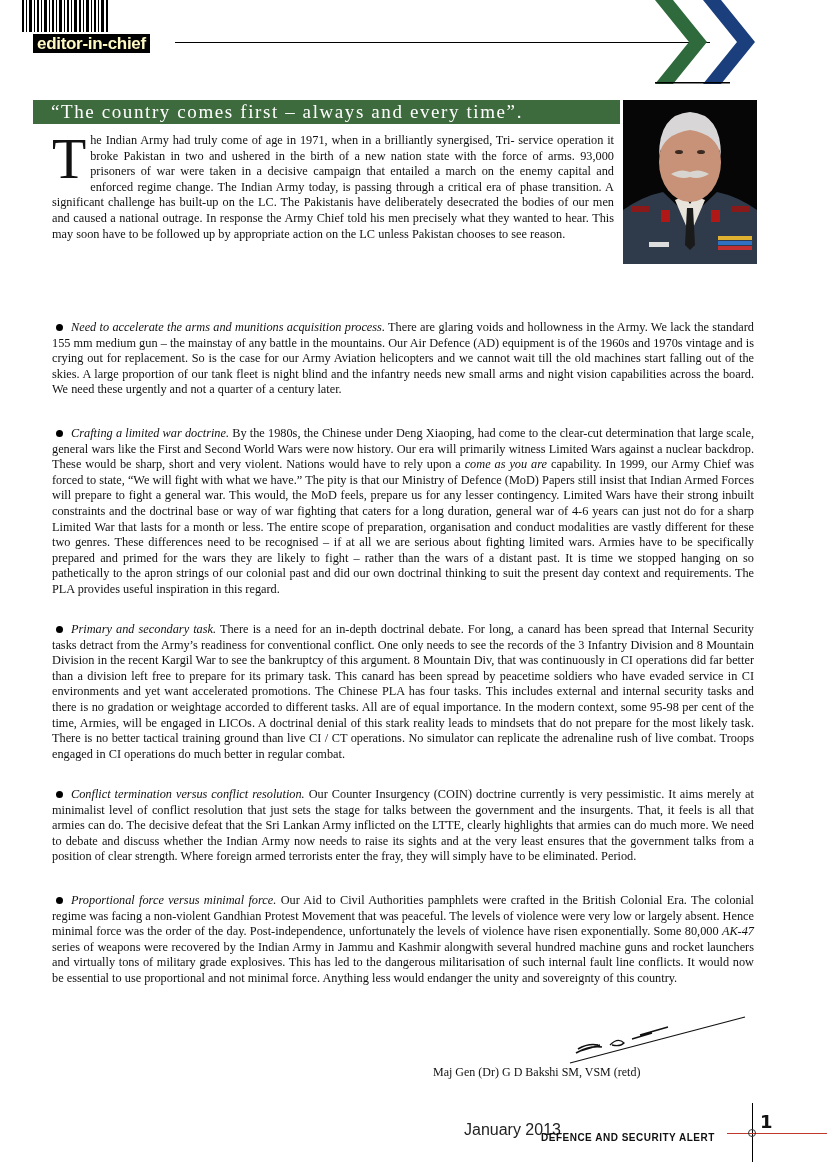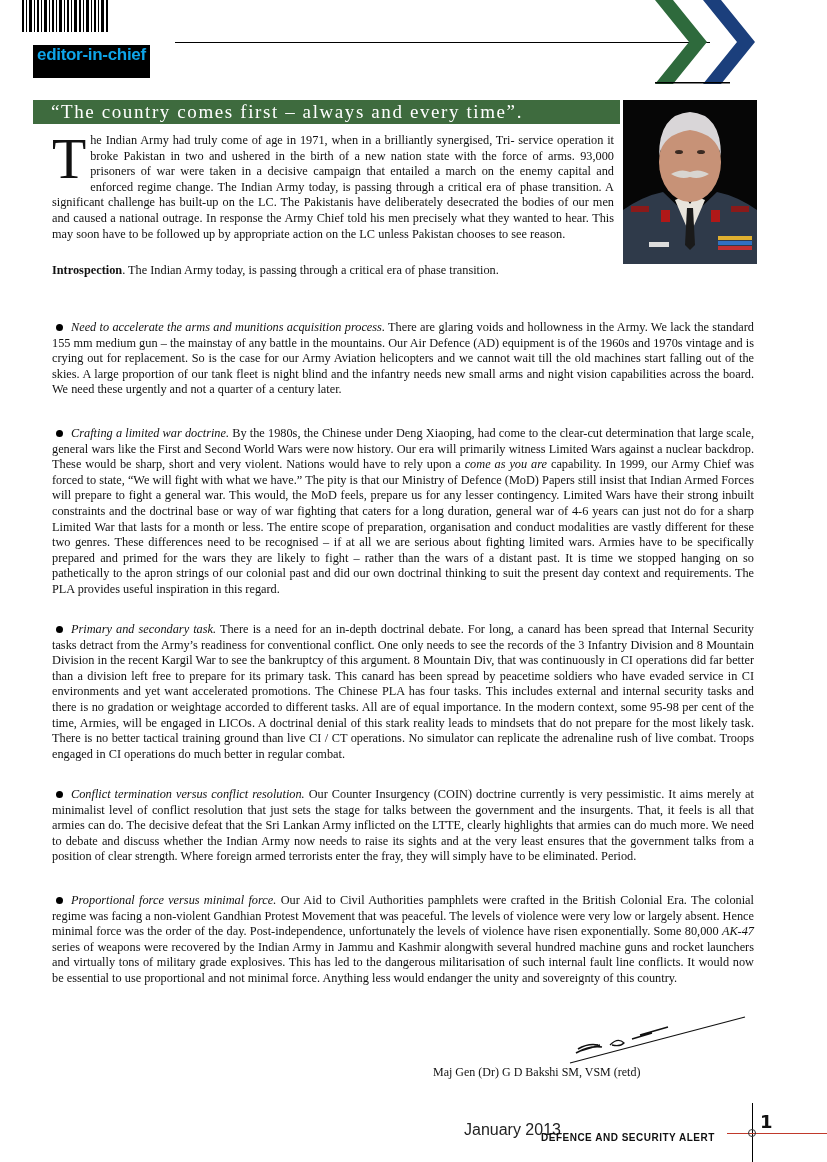--- a/index.html
+++ b/index.html
@@ -1,21 +1,21 @@
 <!DOCTYPE html>
 <html><head>
 <meta charset="utf-8">
 <style>
   html, body { margin: 0; padding: 0; background: #ffffff; }
   body { width: 827px; height: 1162px; position: relative; overflow: hidden;
          font-family: "Liberation Serif", "DejaVu Serif", serif; color: #111; }
   .barcode { position: absolute; left: 22px; top: 0; width: 88px; height: 32px; }
-  .eic { position: absolute; left: 33px; top: 45px; background: #000; color: #0ea5e9;
+  .eic { position: absolute; left: 33px; top: 34px; background: #000; color: #fef9c3;
          font-family: "Liberation Sans", "DejaVu Sans", sans-serif; font-weight: bold;
-         font-size: 17px; padding: 1px 4px 14px 4px; letter-spacing: -0.3px; line-height: 18px; }
+         font-size: 17px; padding: 1px 4px 0 4px; letter-spacing: -0.3px; line-height: 18px; }
   .header-rule { position: absolute; left: 175px; top: 42px; width: 265px; height: 1px; background: #000; }
   .chevrons { position: absolute; left: 655px; top: 0; width: 110px; height: 84px; }
   .quote-banner { position: absolute; left: 33px; top: 100px; width: 587px; height: 24px;
                   background: #3e6b3e; color: #fff; font-size: 19px; letter-spacing: 1.6px;
                   line-height: 24px; padding-left: 18px; box-sizing: border-box; white-space: nowrap; }
   .photo { position: absolute; left: 623px; top: 100px; width: 134px; height: 164px; background: #050505; overflow: hidden; }
   .article { position: absolute; left: 52px; width: 702px; font-size: 12.3px; line-height: 15.6px;
              text-align: justify; }
   .p-intro { top: 133px; }
   .dropcap { float: left; font-size: 56px; line-height: 44px; padding-right: 4px; margin-top: 4px; font-weight: normal; }
@@ -102,21 +102,20 @@
   </svg>
 </div>
 
 <div class="article p-intro">
   <div class="wrap-narrow">
     <span class="dropcap">T</span><span>he Indian Army had truly come of age in 1971, when in a brilliantly synergised, Tri- service operation it broke Pakistan in two and ushered in the birth of a new nation state with the force of arms. 93,000 prisoners of war were taken in a decisive campaign that entailed a march on the enemy capital and enforced regime change. The Indian Army today, is passing through a critical era of phase transition. A significant challenge has built-up on the LC. The Pakistanis have deliberately desecrated the bodies of our men and caused a national outrage. In response the Army Chief told his men precisely what they wanted to hear. This may soon have to be followed up by appropriate action on the LC unless Pakistan chooses to see reason.</span>
   </div>
 </div>
 
 <div class="article p-introspect">
-  <div><b>Introspection</b><span>. The Indian Army today, is passing through a critical era of phase transition.</span></div>
 </div>
 
 <div class="bullet-para b1">
   <span class="bullet-dot"></span><span class="lead">Need to accelerate the arms and munitions acquisition process.</span><span> There are glaring voids and hollowness in the Army. We lack the standard 155 mm medium gun – the mainstay of any battle in the mountains. Our Air Defence (AD) equipment is of the 1960s and 1970s vintage and is crying out for replacement. So is the case for our Army Aviation helicopters and we cannot wait till the old machines start falling out of the skies. A large proportion of our tank fleet is night blind and the infantry needs new small arms and night vision capabilities across the board. We need these urgently and not a quarter of a century later.</span>
 </div>
 
 <div class="bullet-para b2">
   <span class="bullet-dot"></span><span class="lead">Crafting a limited war doctrine.</span><span> By the 1980s, the Chinese under Deng Xiaoping, had come to the clear-cut determination that large scale, general wars like the First and Second World Wars were now history. Our era will primarily witness Limited Wars against a nuclear backdrop. These would be sharp, short and very violent. Nations would have to rely upon a </span><i>come as you are</i><span> capability. In 1999, our Army Chief was forced to state, “We will fight with what we have.” The pity is that our Ministry of Defence (MoD) Papers still insist that Indian Armed Forces will prepare to fight a general war. This would, the MoD feels, prepare us for any lesser contingency. Limited Wars have their strong inbuilt constraints and the doctrinal base or way of war fighting that caters for a long duration, general war of 4-6 years can just not do for a sharp Limited War that lasts for a month or less. The entire scope of preparation, organisation and conduct modalities are vastly different for these two genres. These differences need to be recognised – if at all we are serious about fighting limited wars. Armies have to be specifically prepared and primed for the wars they are likely to fight – rather than the wars of a distant past. It is time we stopped hanging on so pathetically to the apron strings of our colonial past and did our own doctrinal thinking to suit the present day context and requirements. The PLA provides useful inspiration in this regard.</span>
 </div>
 

